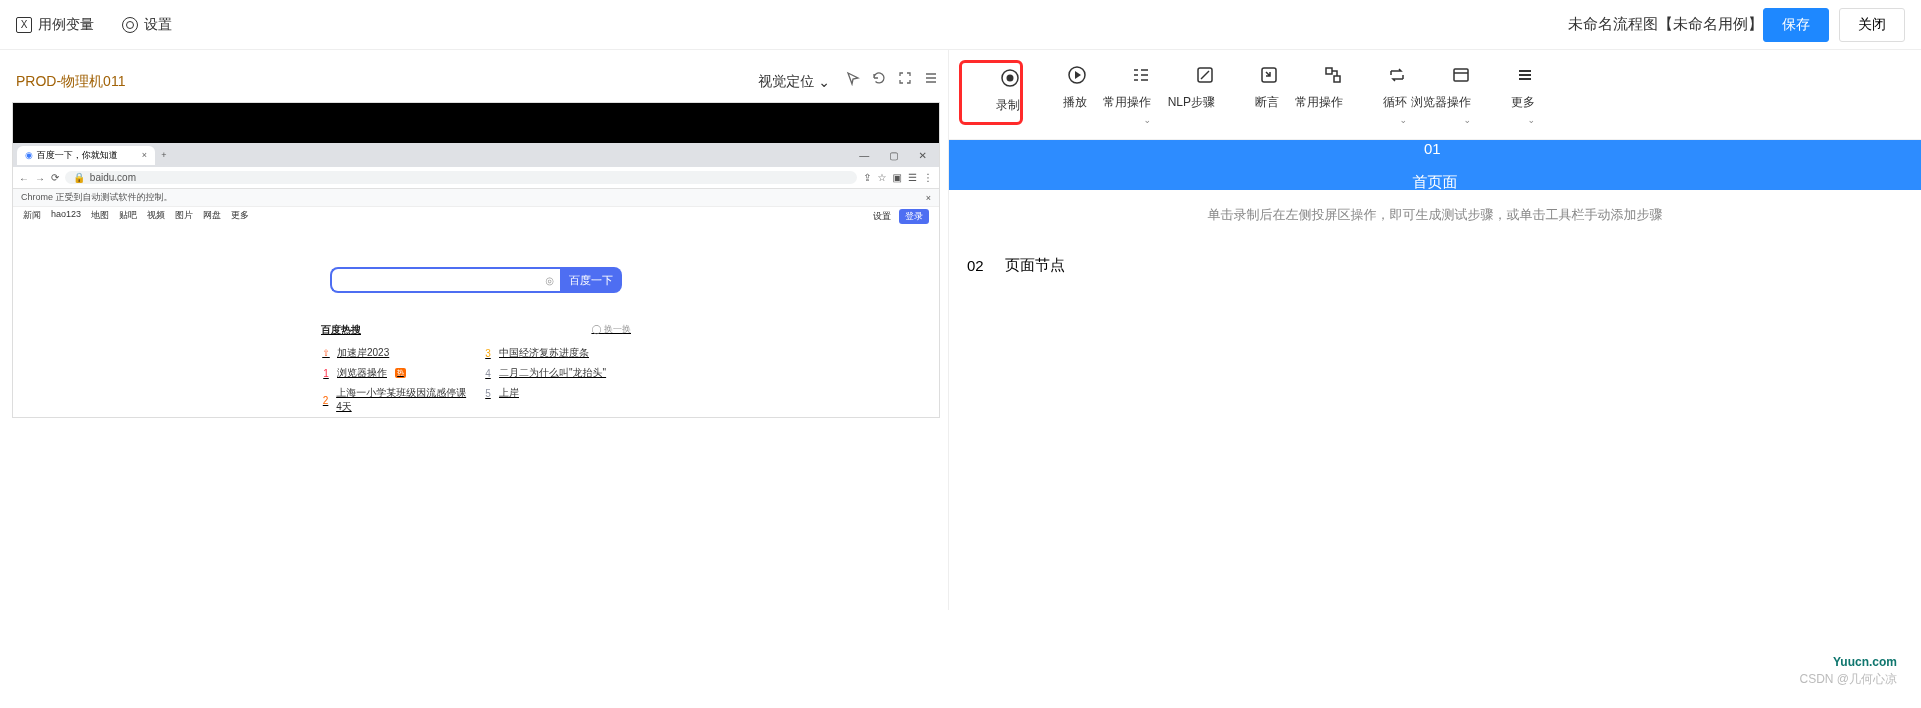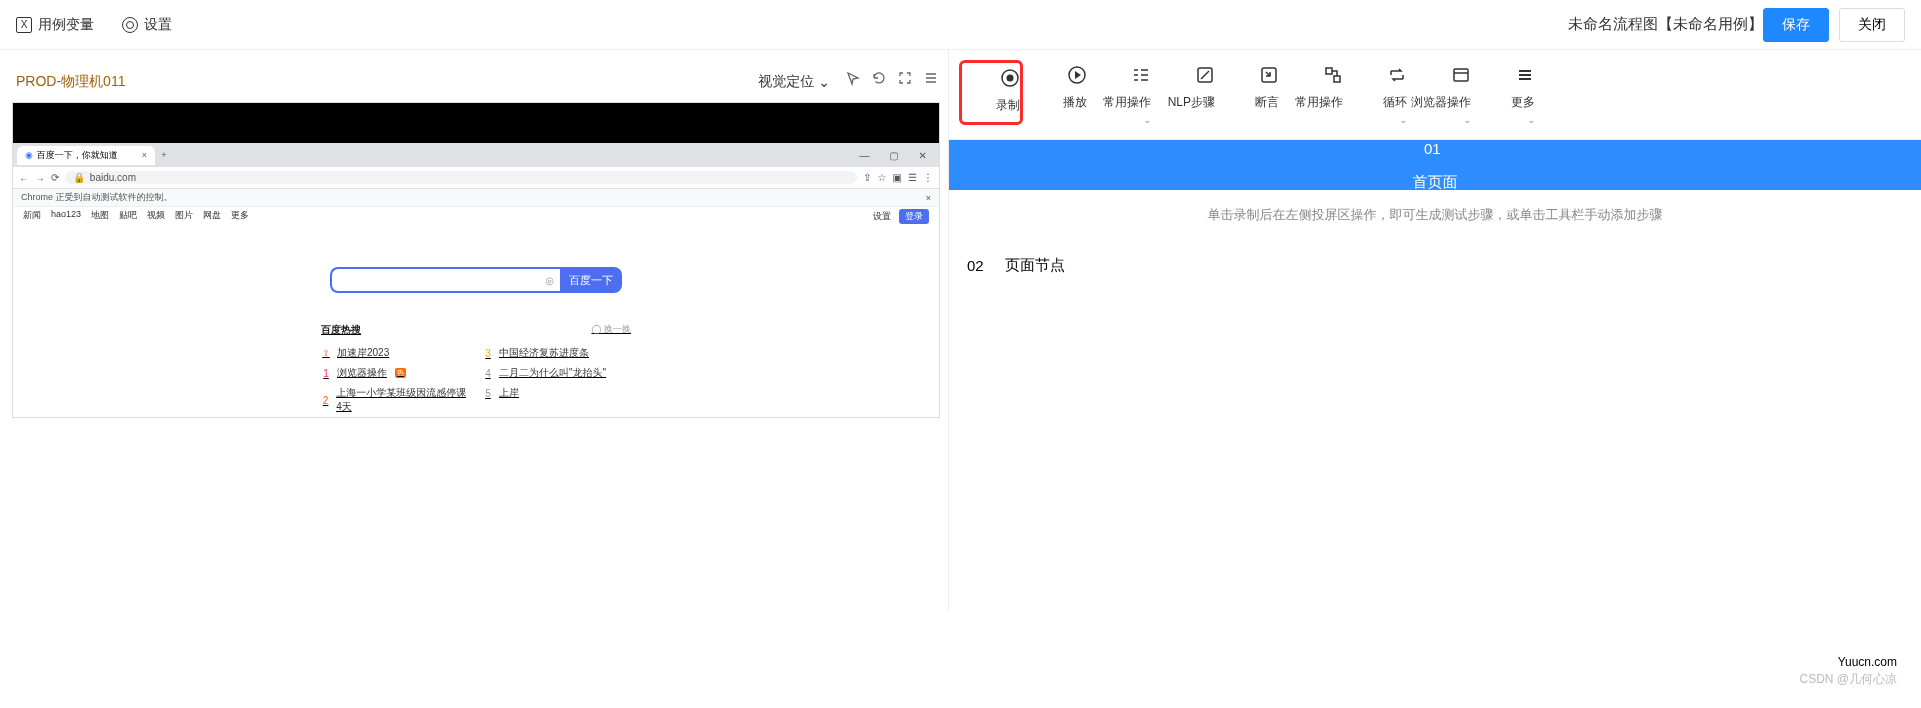--- a/index.html
+++ b/index.html
@@ -67,21 +67,21 @@
 .tool-item.highlighted { border: 3px solid #ff2a2a; border-radius: 6px; padding: 4px 0; margin-top: -4px; }
 .chev { font-size: 9px; color: #888; margin-top: -4px; }
 
 .step-row { height: 50px; display: flex; align-items: center; padding: 0 18px; font-size: 15px; gap: 16px; }
 .step-row.active { background: #2d8cff; color: #fff; flex-direction: column; }
 .step-num { width: 22px; }
 .step-more { margin-left: auto; font-size: 20px; cursor: pointer; }
 .step-hint { text-align: center; color: #888; font-size: 13px; padding: 16px 10px; }
 
 .watermark { position: absolute; right: 24px; bottom: 20px; text-align: right; font-size: 12px; }
-.watermark .wm1 { color: #000000; font-weight: normal; margin-bottom: 2px; }
+.watermark .wm1 { color: #0f766e; font-weight: bold; margin-bottom: 2px; }
 .watermark .wm2 { color: #bbb; }
 
 .sq-icon { width: 16px; height: 16px; border: 1.5px solid #333; border-radius: 2px; display: inline-flex; align-items: center; justify-content: center; font-size: 10px; }
 .gear-icon { width: 16px; height: 16px; border: 1.5px solid #333; border-radius: 50%; position: relative; }
 .gear-icon::before { content: ""; position: absolute; inset: 3px; border: 1.5px solid #333; border-radius: 50%; }
 </style>
 </head>
 <body>
 
 <div class="top-bar">

